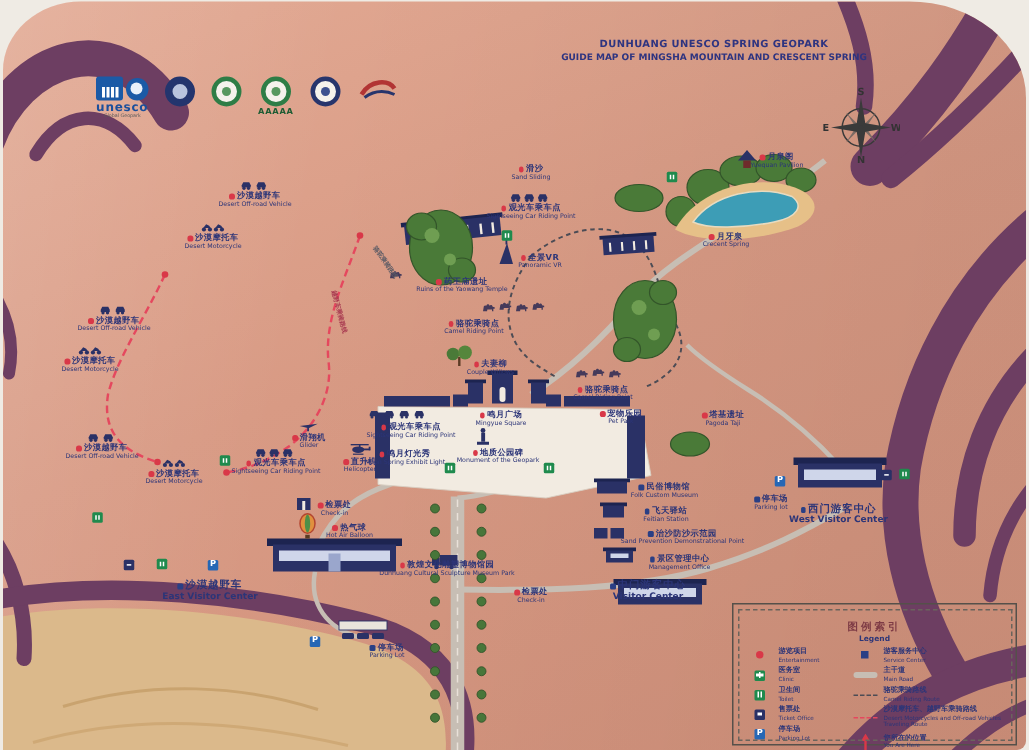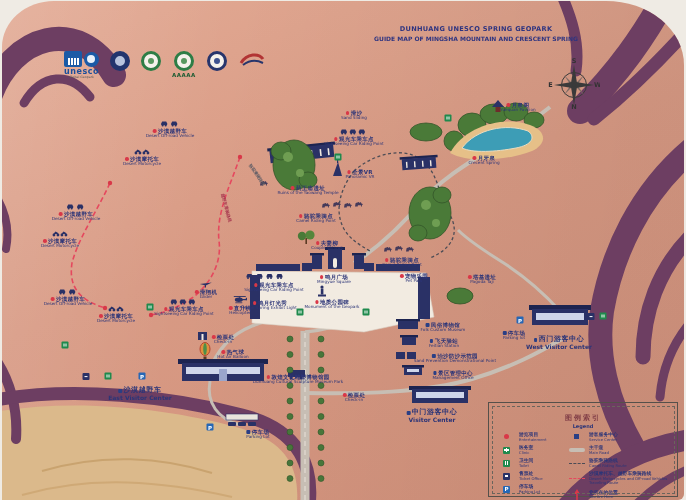--- a/index.html
+++ b/index.html
@@ -703,21 +703,21 @@
           </div>
           <div class="pen">Dunhuang Cultural Sculpture Museum Park</div>
         </div>
         <div class="poi" style="left: 352px; top: 391px;">
           <div class="pl1">
             <span class="dot red"></span>
             <span>检票处</span>
           </div>
           <div class="pen">Check-in</div>
         </div>
-        <div class="poi big" style="left: 430px; top: 408px;">
+        <div class="poi big" style="left: 430px; top: 386px;">
           <div class="pl1">
             <span class="dot blue"></span>
             <span>中门游客中心</span>
           </div>
           <div class="pen">Visitor Center</div>
         </div>
         <div class="poi" style="left: 441px; top: 321px;">
           <div class="pl1">
             <span class="dot blue"></span>
             <span>民俗博物馆</span>

